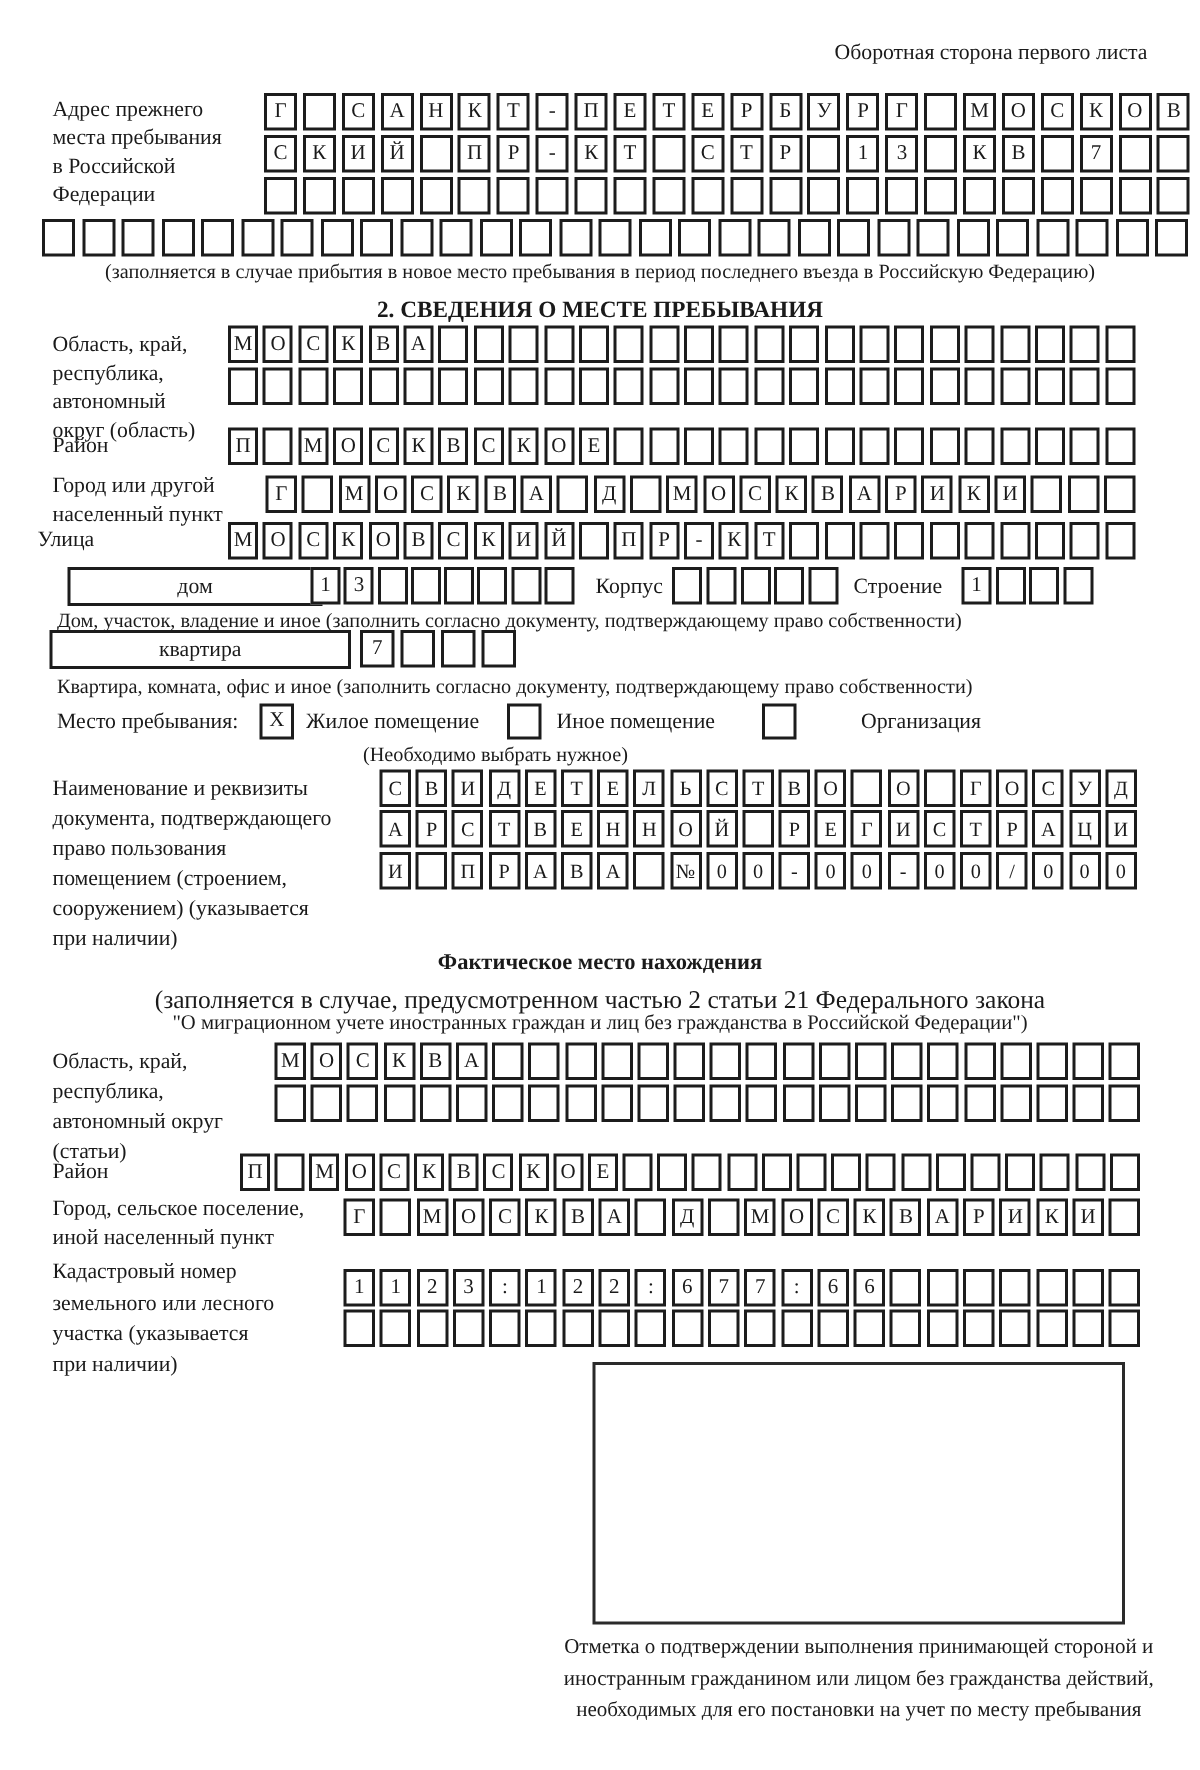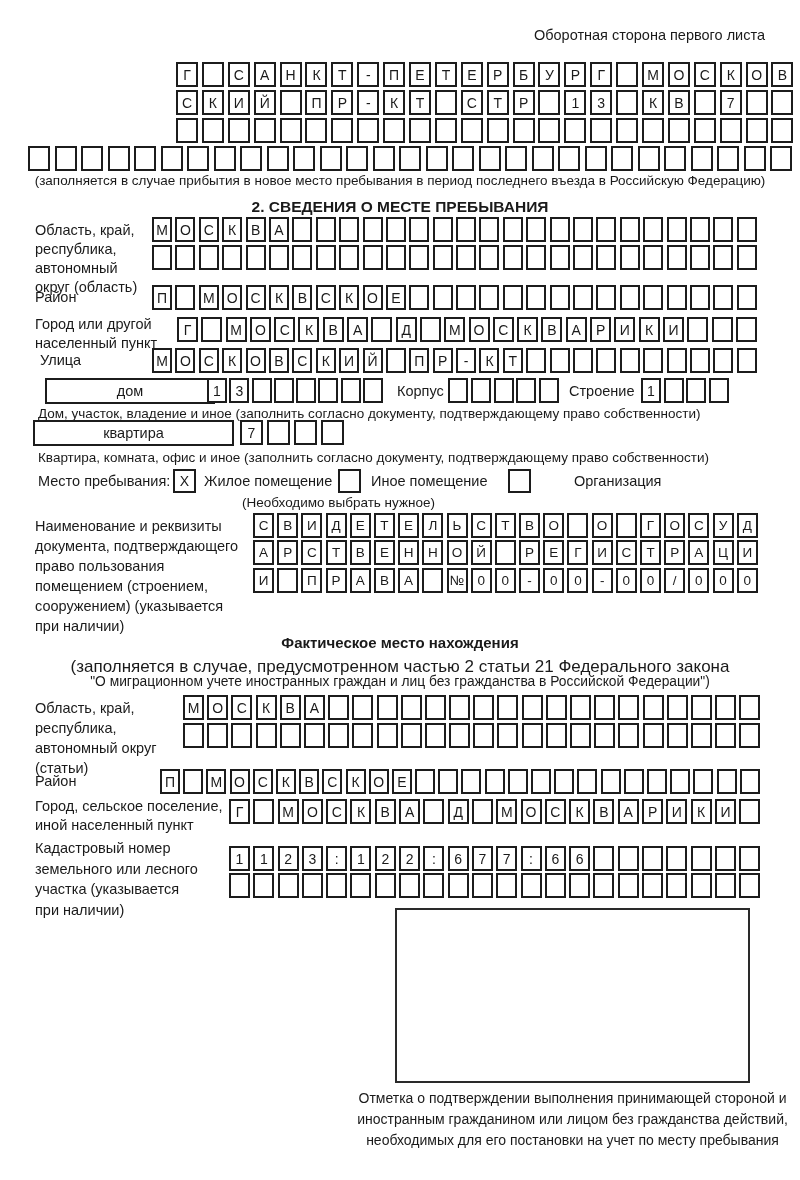--- a/index.html
+++ b/index.html
@@ -1,19 +1,19 @@
 <!DOCTYPE html>
 <html><head>
 <meta charset="utf-8">
 <style>
   * { margin:0; padding:0; box-sizing:border-box; }
   html,body { background:#fff; }
   .page {
     position:relative; width:800px; height:1180px; background:#ffffff;
-    font-family:Liberation Sans, sans-serif; color:#1a1a1a; overflow:hidden;
+    font-family:Liberation Serif, serif; color:#1a1a1a; overflow:hidden;
   }
   .abs { position:absolute; }
   .lbl { font-size:14.5px; line-height:19px; white-space:nowrap; }
   .lbl-line { white-space:nowrap; }
   .cap { font-size:13.5px; white-space:nowrap; }
   .center { width:800px; text-align:center; }
   .bold { font-weight:bold; }
   
   .boxrow { display:flex; }
   .cell {
@@ -44,20 +44,26 @@
   .stamp-box { border:2px solid #2a2a2a; background:#fff; }
   .stamp-cap { font-size:14px; line-height:21px; text-align:center; }
 </style>
 </head>
 <body>
 
 <div class="page">
 
   <div class="abs lbl" style="top:26px; right:35px;">Оборотная сторона первого листа</div>
 
+  <div class="abs lbl" style="top:64px; left:35px;">
+      <div class="lbl-line">Адрес прежнего</div>
+      <div class="lbl-line">места пребывания</div>
+      <div class="lbl-line">в Российской</div>
+      <div class="lbl-line">Федерации</div>
+    </div>
   <div class="abs boxrow r-s1" style="top:62px; left:176px;">
       <span class="cell">Г</span>
       <span class="cell"></span>
       <span class="cell">С</span>
       <span class="cell">А</span>
       <span class="cell">Н</span>
       <span class="cell">К</span>
       <span class="cell">Т</span>
       <span class="cell">-</span>
       <span class="cell">П</span>
@@ -281,21 +287,21 @@
       <span class="cell">А</span>
       <span class="cell">Р</span>
       <span class="cell">И</span>
       <span class="cell">К</span>
       <span class="cell">И</span>
       <span class="cell"></span>
       <span class="cell"></span>
       <span class="cell"></span>
     </div>
 
-  <div class="abs lbl" style="top:351px; left:40px;">Улица</div>
+  <div class="abs lbl" style="top:351px; left:25px;">Улица</div>
   <div class="abs boxrow r-26" style="top:348px; left:152px;">
       <span class="cell">М</span>
       <span class="cell">О</span>
       <span class="cell">С</span>
       <span class="cell">К</span>
       <span class="cell">О</span>
       <span class="cell">В</span>
       <span class="cell">С</span>
       <span class="cell">К</span>
       <span class="cell">И</span>

